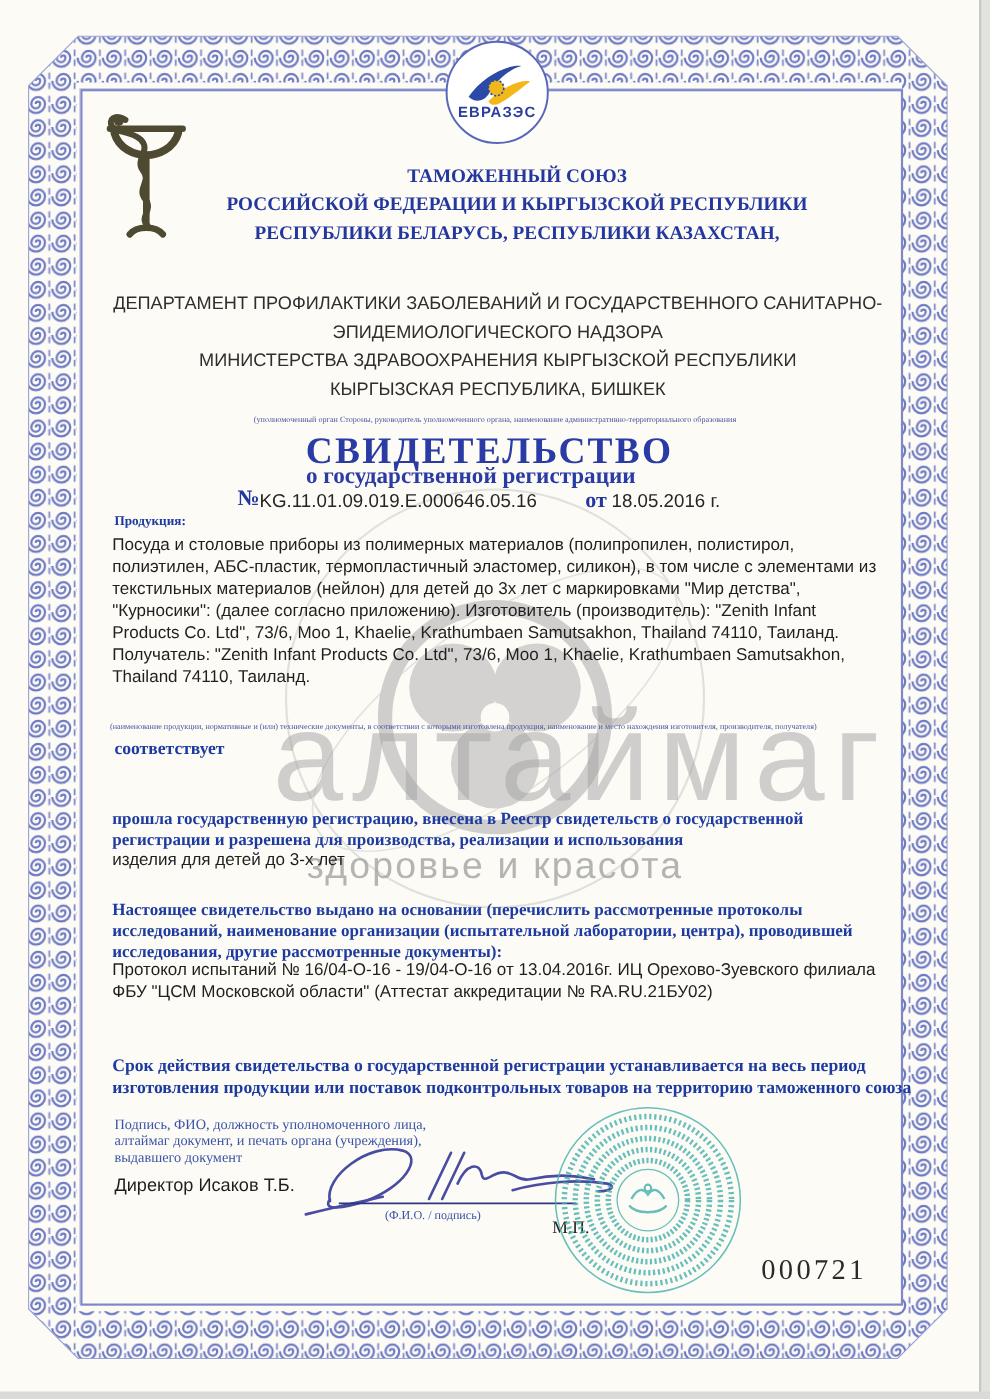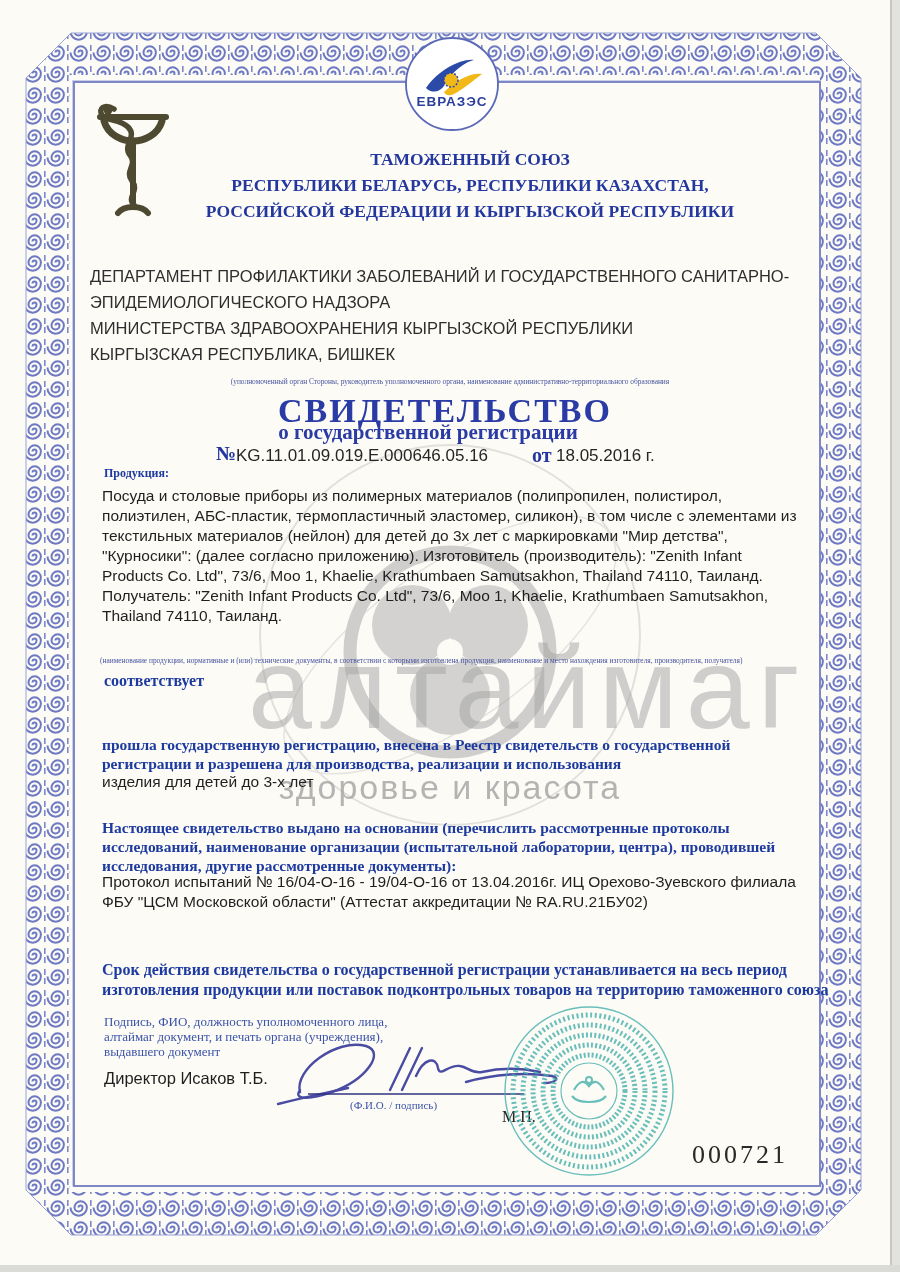--- a/index.html
+++ b/index.html
@@ -11,21 +11,21 @@
   .inner-frame{left:73px;top:81px;width:744px;height:1102px;border:2px solid #7e88c7;
                box-shadow:-1px -1px 0 0 #c9cee9;}
   
   .logo-wrap{left:404px;top:36px;width:96px;height:96px;}
   .logo-label{left:404px;top:94px;width:96px;text-align:center;font-weight:bold;
               font-size:13.5px;letter-spacing:1px;color:#2b3f9e;}
   .med-icon{left:94px;top:101px;}
   .cu-title{left:150px;top:146px;width:640px;text-align:center;
             font-family:"Liberation Serif",serif;font-weight:bold;font-size:17.5px;
             line-height:26px;color:#24379f;}
-  .dept{left:90px;top:263px;width:725px;font-size:16.5px;
+  .dept{left:90px;top:263px;width:725px;text-align:center;font-size:16.5px;
         line-height:26px;color:#2e2e2e;}
   .tiny-caption{font-family:"Liberation Serif",serif;font-size:7.4px;color:#46549f;}
   .cap1{left:100px;top:377px;width:700px;text-align:center;}
   .cert-title{left:95px;top:392px;width:700px;text-align:center;
               font-family:"Liberation Serif",serif;font-weight:bold;font-size:34px;
               letter-spacing:2px;color:#2a3ba5;}
   .cert-sub{left:78px;top:420px;width:700px;text-align:center;
             font-family:"Liberation Serif",serif;font-weight:bold;font-size:21px;color:#2a3ba5;}
   .num-sym{font-family:"Liberation Serif",serif;font-weight:bold;font-size:20px;color:#24379f;}
   .num-val{font-size:17px;color:#262626;}
@@ -83,22 +83,22 @@
       <path d="M10 20 C14 34 28 40 39 40 C50 40 64 34 68 20" stroke-width="7"></path>
       <path d="M39 42 V106" stroke-width="6"></path>
       <path d="M24 112 C30 104 48 104 54 112" stroke-width="6"></path>
       <path d="M20 8 C10 2 4 8 8 14 C12 20 26 18 34 26 C44 36 28 44 36 54 C44 64 30 70 38 80 C46 90 32 96 40 104" stroke-width="5.5"></path>
       <circle cx="14" cy="9" r="4.5" fill="#4e4a31" stroke="none"></circle>
     </g>
   </svg>
 
   <div class="abs cu-title">
     <div>ТАМОЖЕННЫЙ СОЮЗ</div>
+    <div>РОССИЙСКОЙ ФЕДЕРАЦИИ И КЫРГЫЗСКОЙ РЕСПУБЛИКИ</div>
     <div>РЕСПУБЛИКИ БЕЛАРУСЬ, РЕСПУБЛИКИ КАЗАХСТАН,</div>
-    <div>РОССИЙСКОЙ ФЕДЕРАЦИИ И КЫРГЫЗСКОЙ РЕСПУБЛИКИ</div>
   </div>
 
   <div class="abs dept">
     <div>ДЕПАРТАМЕНТ ПРОФИЛАКТИКИ ЗАБОЛЕВАНИЙ И ГОСУДАРСТВЕННОГО САНИТАРНО-</div>
     <div>ЭПИДЕМИОЛОГИЧЕСКОГО НАДЗОРА</div>
     <div>МИНИСТЕРСТВА ЗДРАВООХРАНЕНИЯ КЫРГЫЗСКОЙ РЕСПУБЛИКИ</div>
     <div>КЫРГЫЗСКАЯ РЕСПУБЛИКА, БИШКЕК</div>
   </div>
   <div class="abs tiny-caption cap1">(уполномоченный орган Стороны, руководитель уполномоченного органа, наименование административно-территориального образования</div>
 

